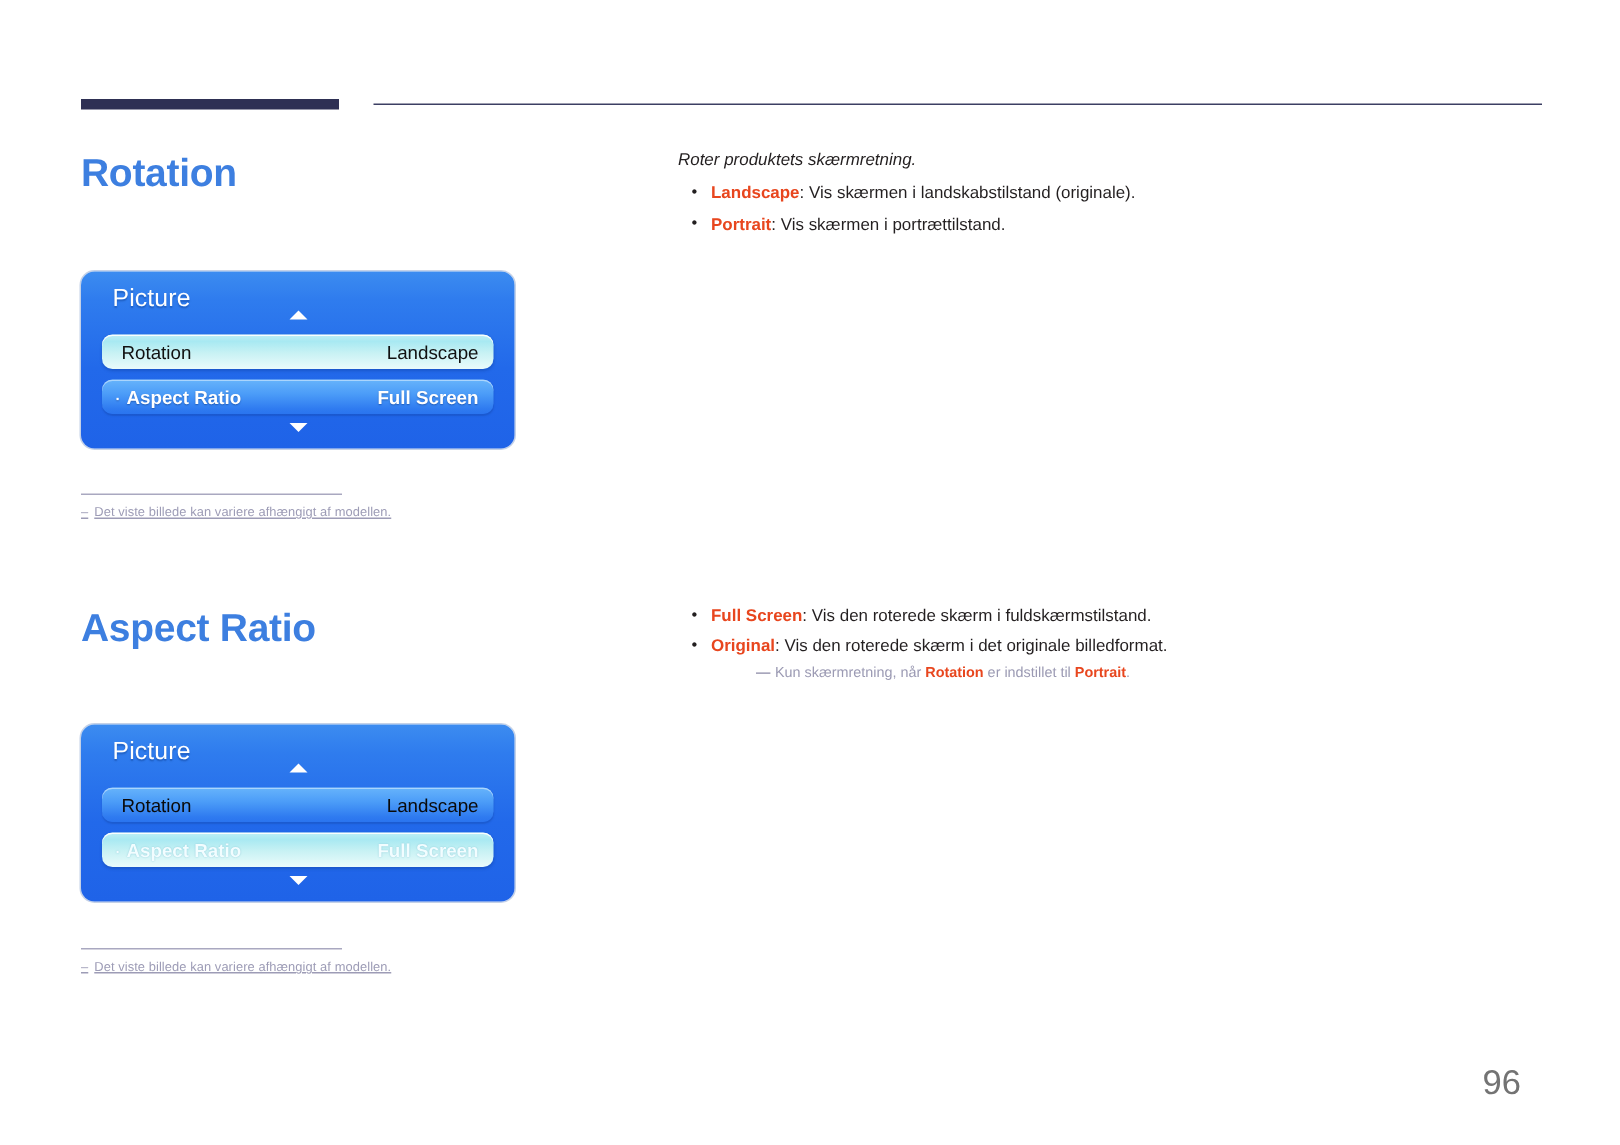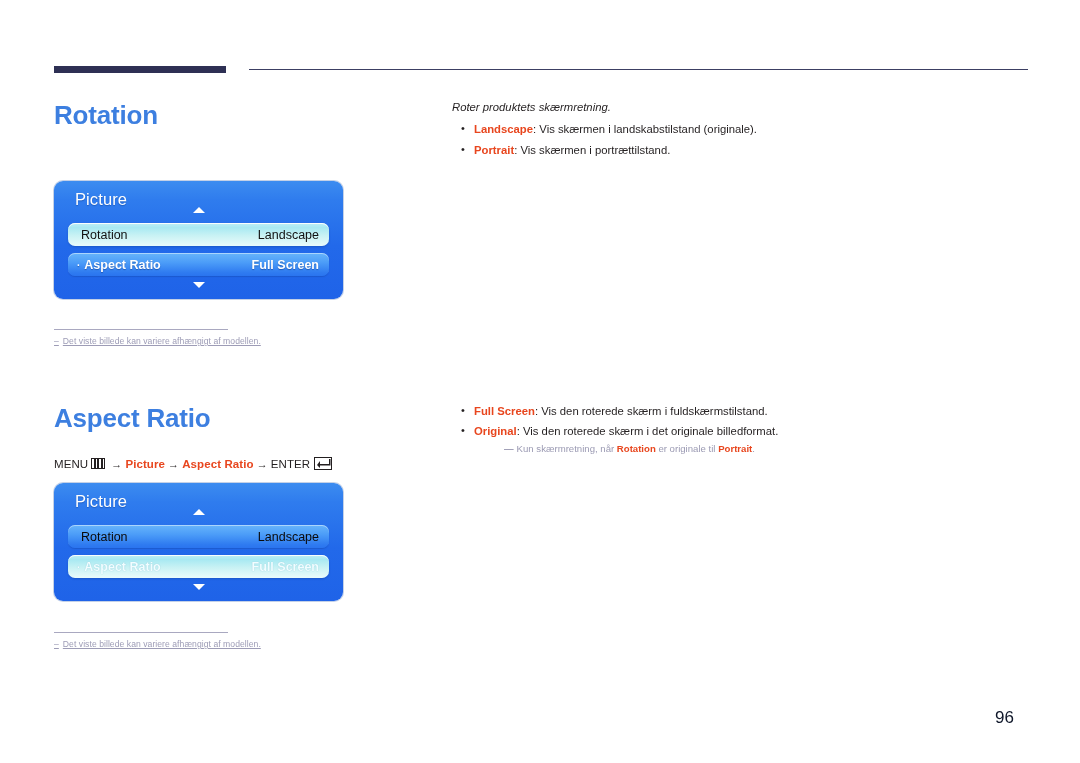--- a/index.html
+++ b/index.html
@@ -215,22 +215,22 @@
   }
   .subnote .dash { color:#9b9ab3; margin-right: 3px; font-weight: bold; }
   .subnote .term { color: #e8461e; font-weight: bold; }
 
   
   .page-number {
     position: absolute;
     left: 0; right: 66px;
     top: 708px;
     text-align: right;
-    font-size: 17px;
-    color: #0f172a;
+    font-size: 23px;
+    color: #737373;
   }
 </style>
 </head>
 <body>
 
 <div class="page">
 
   <div class="rule-thick"></div>
   <div class="rule-thin"></div>
 
@@ -263,25 +263,20 @@
       </li>
       <li>
         <span class="bul">•</span>
         <span class="term">Portrait</span><span>: Vis skærmen i portrættilstand.</span>
       </li>
     </ul>
   </div>
 
   <div class="heading h2">Aspect Ratio</div>
 
-  <div class="menu-path p2">
-    <span>MENU</span><span class="icon-menu"><i></i><i></i><i></i></span><span class="arrow">→</span><span class="red">Picture</span><span class="arrow">→</span><span class="red">Aspect Ratio</span><span class="arrow">→</span><span>ENTER</span><span class="icon-enter"><svg width="16" height="11" viewBox="0 0 16 11">
-          <path d="M13 1 L13 6 L4 6 L4 3 L1 7 L4 10 L4 7.5 L14.5 7.5 L14.5 1 Z" fill="#231f20"></path>
-        </svg></span>
-  </div>
 
   <div class="osd box2">
     <div class="osd-title">Picture</div>
     <div class="osd-arrow up"></div>
     <div class="osd-row r1 normal dark-text">
       <span class="lbl-dark"><span class="dot"></span><span>Rotation</span></span>
       <span class="val">Landscape</span>
     </div>
     <div class="osd-row r2 selected light-text">
       <span class="lbl-dark"><span class="dot">·</span><span>Aspect Ratio</span></span>
@@ -295,20 +290,20 @@
 
   <div class="body-col c2">
     <ul class="bullet-list">
       <li>
         <span class="bul">•</span>
         <span class="term">Full Screen</span><span>: Vis den roterede skærm i fuldskærmstilstand.</span>
       </li>
       <li>
         <span class="bul">•</span>
         <span class="term">Original</span><span>: Vis den roterede skærm i det originale billedformat.</span>
-        <div class="subnote"><span class="dash">—</span><span>Kun skærmretning, når </span><span class="term">Rotation</span><span> er originale til </span><span class="term">Portrait</span><span>.</span></div>
+        <div class="subnote"><span class="dash">—</span><span>Kun skærmretning, når </span><span class="term">Rotation</span><span> er indstillet til </span><span class="term">Portrait</span><span>.</span></div>
       </li>
     </ul>
   </div>
 
   <div class="page-number">96</div>
 
 </div>
 
 </body></html>

